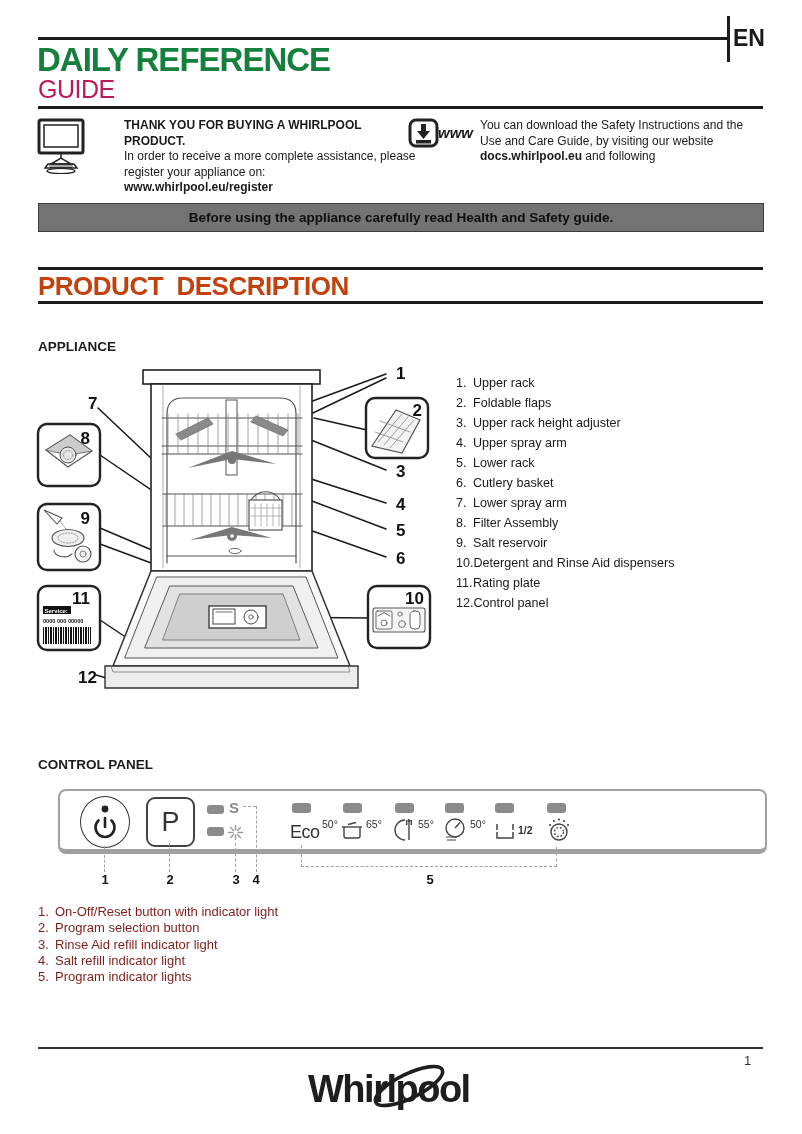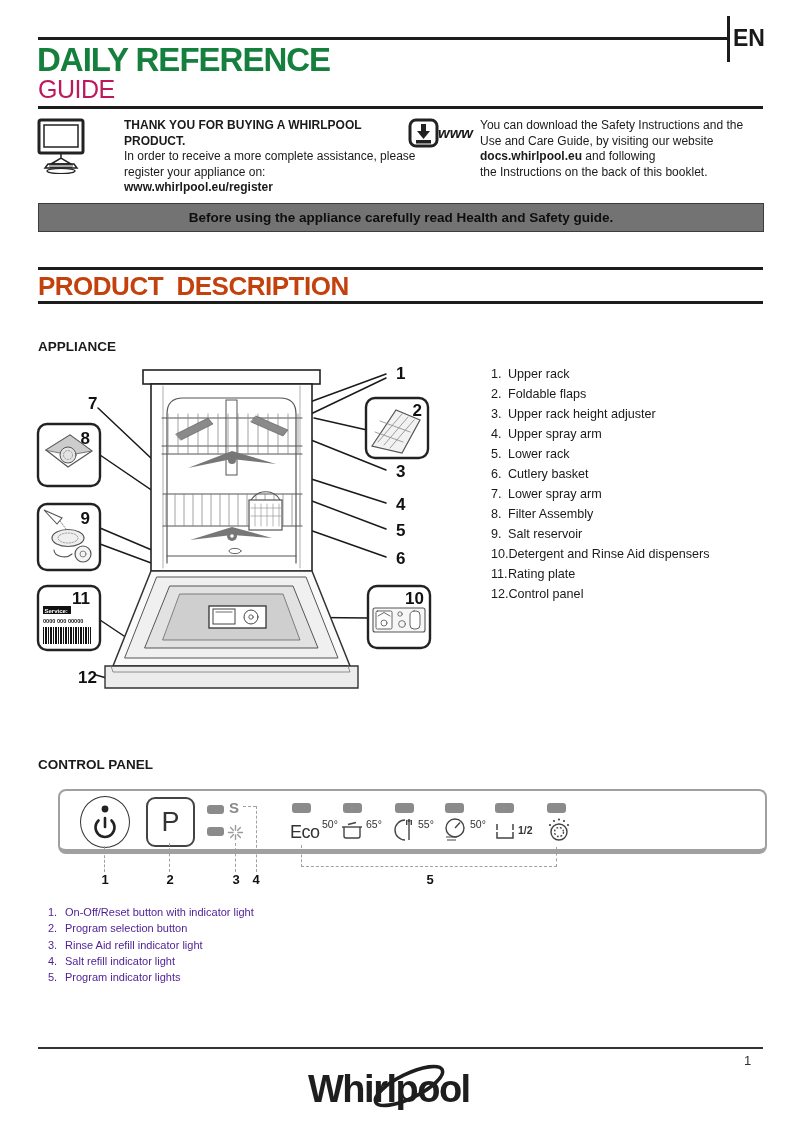--- a/index.html
+++ b/index.html
@@ -12,21 +12,21 @@
   .en{font-size:23px;font-weight:800;color:#1a1a1a;}
   .introtxt{font-size:12px;line-height:15.5px;color:#1a1a1a;}
   .b{font-weight:700;}
   .banner{background:#737373;border:1.5px solid #3d3d3d;text-align:center;
           font-size:13.5px;font-weight:700;line-height:27px;color:#0e0e0e;}
   .h1{font-size:26px;font-weight:800;letter-spacing:-0.5px;color:#c2410c;white-space:pre;}
   .h2{font-size:13.5px;font-weight:700;color:#1a1a1a;}
   .plist{font-size:12.6px;line-height:20px;color:#1a1a1a;}
   .plist .row{white-space:nowrap;}
   .plist .num{display:inline-block;min-width:17px;}
-  .legend{font-size:11px;line-height:16.3px;color:#4c1d95;margin-left:10px;}
+  .legend{font-size:13px;line-height:16.3px;color:#7f1d1d;}
   .panel{border:2.5px solid #a0a0a0;border-bottom-width:5px;border-radius:8px;background:#fff;}
   .led{position:absolute;background:#8b8b8b;border-radius:3px;}
   .dashv{position:absolute;border-left:1.5px dashed #a0a0a0;width:0;}
   .dashh{position:absolute;border-top:1.5px dashed #a0a0a0;height:0;}
   .cpnum{position:absolute;font-size:13px;font-weight:700;width:14px;text-align:center;}
   .temp{font-size:10.5px;color:#333;}
   .ecotxt{font-size:18px;color:#333;letter-spacing:-0.5px;}
   .pgnum{font-size:13px;color:#333;}
   svg text{font-family:"Liberation Sans",sans-serif;}
 </style>
@@ -64,21 +64,20 @@
     <rect x="13" y="6" width="5" height="8" fill="#222"></rect>
     <path d="M9,13 h13 l-6.5,8 Z" fill="#222"></path>
     <rect x="8" y="22" width="15" height="3.5" fill="#222"></rect>
   </svg>
   <div class="abs" style="left:438px;top:124px;font-size:15px;font-weight:700;font-style:italic;color:#1a1a1a;">www</div>
 
   <div class="abs introtxt" style="left:480px;top:118px;width:290px;">
     <div>You can download the Safety Instructions and the</div>
     <div>Use and Care Guide, by visiting our website</div>
     <div><span class="b">docs.whirlpool.eu</span><span> and following</span></div>
-    <div>the Instructions on the back of this booklet.</div>
   </div>
 
   <div class="abs banner" style="left:38px;top:203px;width:724px;height:27px;">Before using the appliance carefully read Health and Safety guide.</div>
 
   <div class="abs rule" style="left:38px;top:267px;width:725px;"></div>
   <div class="abs h1" style="left:38px;top:271px;">PRODUCT  DESCRIPTION</div>
   <div class="abs rule" style="left:38px;top:301px;width:725px;"></div>
 
   <div class="abs h2" style="left:38px;top:339px;">APPLIANCE</div>
 
@@ -218,21 +217,21 @@
         <text x="58" y="51">7</text>
         <text x="366" y="119">3</text>
         <text x="366" y="152">4</text>
         <text x="366" y="178">5</text>
         <text x="366" y="206">6</text>
         <text x="48" y="325">12</text>
       </g>
     </g>
   </svg>
 
-  <div class="abs plist" style="left:456px;top:364px;margin-left:35px;">
+  <div class="abs plist" style="left:456px;top:373px;">
     <div class="row"><span class="num">1.</span><span>Upper rack</span></div>
     <div class="row"><span class="num">2.</span><span>Foldable flaps</span></div>
     <div class="row"><span class="num">3.</span><span>Upper rack height adjuster</span></div>
     <div class="row"><span class="num">4.</span><span>Upper spray arm</span></div>
     <div class="row"><span class="num">5.</span><span>Lower  rack</span></div>
     <div class="row"><span class="num">6.</span><span>Cutlery basket</span></div>
     <div class="row"><span class="num">7.</span><span>Lower spray arm</span></div>
     <div class="row"><span class="num">8.</span><span>Filter Assembly</span></div>
     <div class="row"><span class="num">9.</span><span>Salt reservoir</span></div>
     <div class="row"><span class="num">10.</span><span>Detergent and Rinse Aid dispensers</span></div>

